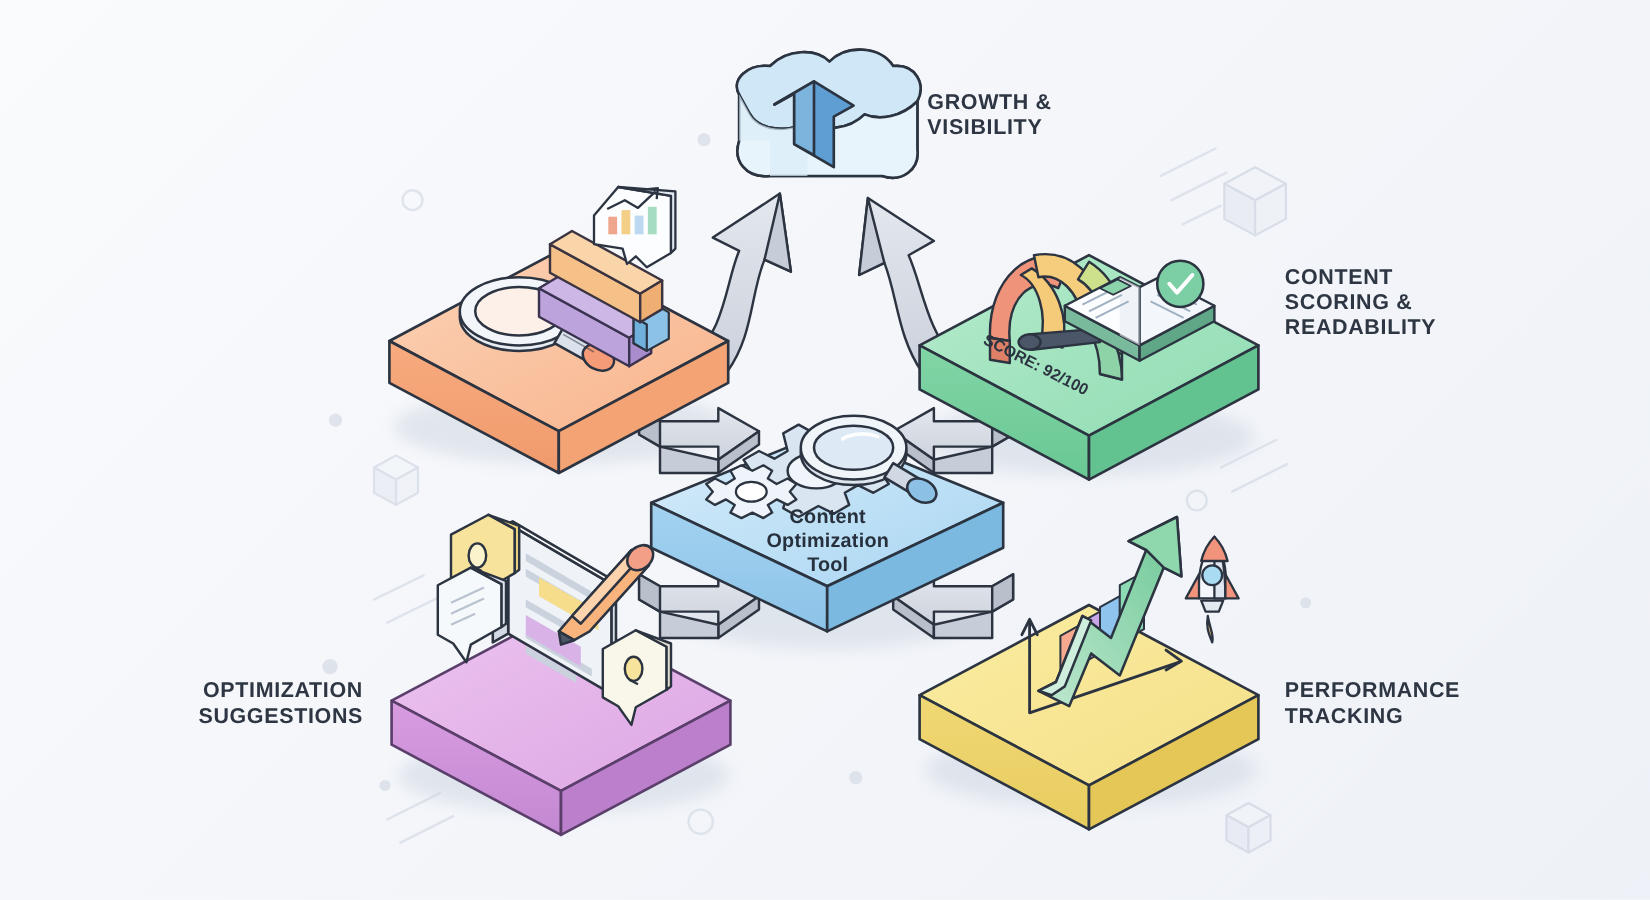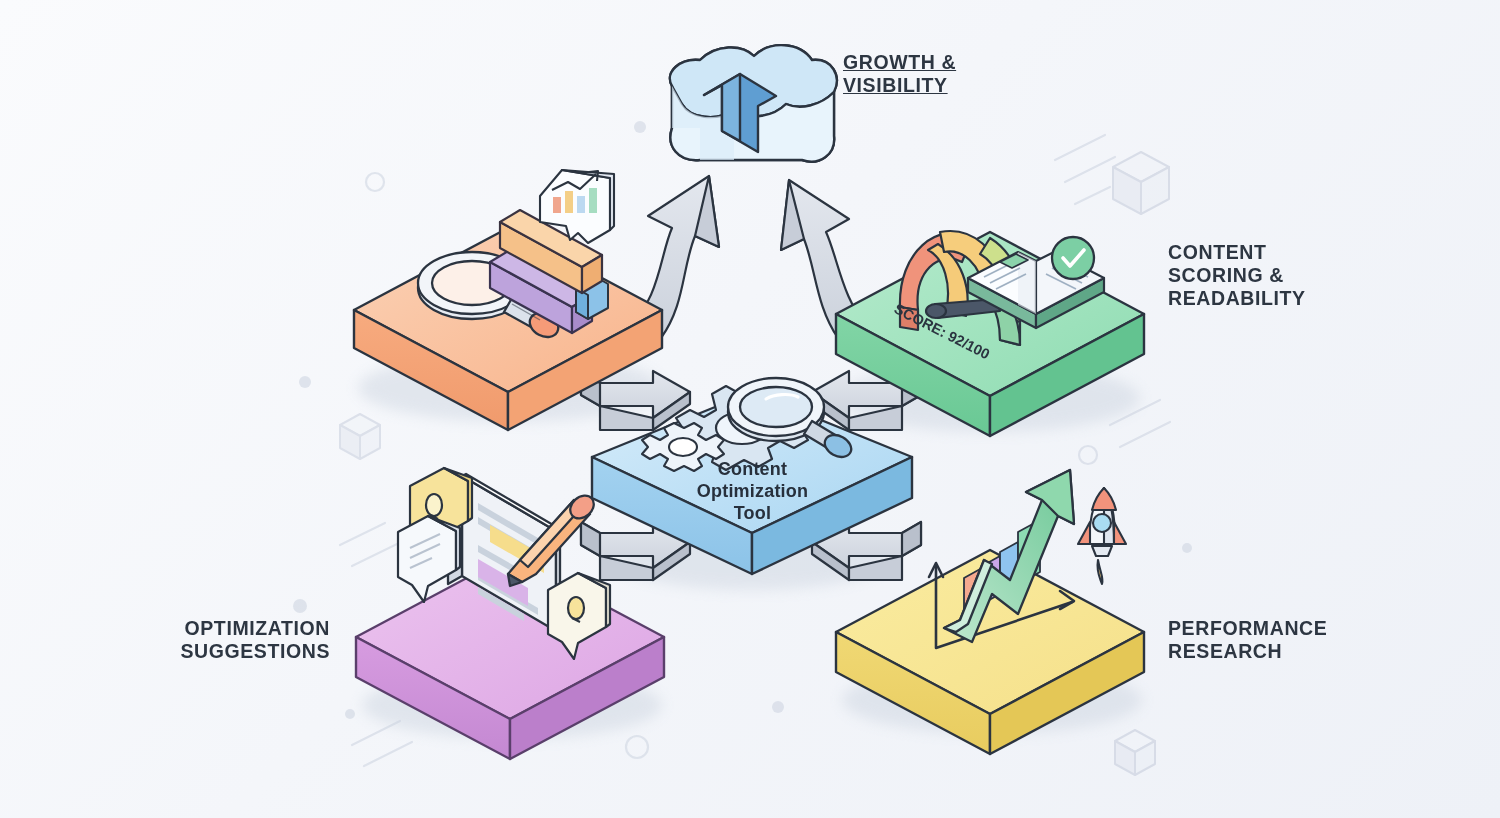--- a/index.html
+++ b/index.html
@@ -20,21 +20,21 @@
     line-height:1.19;
     white-space:pre-line;
     pointer-events:none;
   }
   .lbl-left{text-align:right;}
   .lbl-right{text-align:left;}
   #lbl-keyword{left:128px;top:241px;width:182px;}
   #lbl-opt{left:68px;top:617px;width:262px;}
   #lbl-content{left:1168px;top:241px;width:230px;}
   #lbl-perf{left:1168px;top:617px;width:230px;}
-  #lbl-growth{left:843px;top:51px;width:220px;text-decoration:underline;}
+  #lbl-growth{left:843px;top:82px;width:220px;}
   .ctr-txt{
     position:absolute;left:640px;top:459px;width:225px;
     text-align:center;color:#27303c;font-weight:bold;
     font-size:18px;line-height:1.22;letter-spacing:.2px;
     white-space:pre-line;pointer-events:none;
   }
 </style>
 </head>
 <body>
 
@@ -425,21 +425,21 @@
     <path d="M740 74 L704 95 L722 85 L722 131 L740 141 Z" fill="#7cb4de"></path>
   </g>
 </svg>
 
 <div class="lbl lbl-left" id="lbl-opt">OPTIMIZATION
 SUGGESTIONS</div>
 <div class="lbl lbl-right" id="lbl-content">CONTENT
 SCORING &amp;
 READABILITY</div>
 <div class="lbl lbl-right" id="lbl-perf">PERFORMANCE
-RESEARCH</div>
+TRACKING</div>
 <div class="lbl lbl-right" id="lbl-growth">GROWTH &amp;
 VISIBILITY</div>
 
 <div class="ctr-txt">Content
 Optimization
 Tool</div>
 
 </div>
 
 </body></html>

